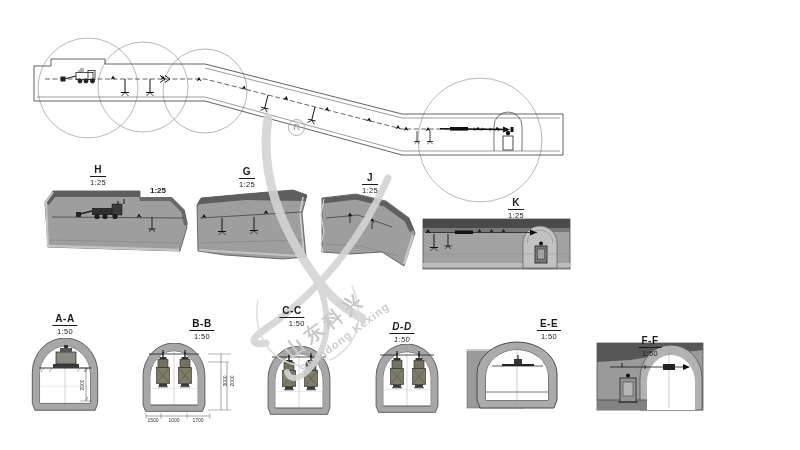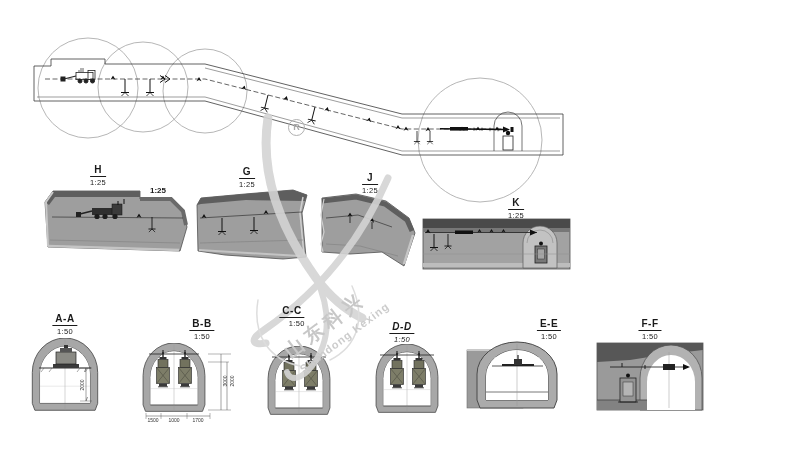--- a/index.html
+++ b/index.html
@@ -335,21 +335,21 @@
   <div class="dl-scale">1:50</div>
 </div>
 <div class="dlabel xs" style="left:402px;top:322px;font-style:italic;">
   <div class="dl-name">D-D</div>
   <div class="dl-scale">1:50</div>
 </div>
 <div class="dlabel xs" style="left:516px;top:319px;margin-left:33px;">
   <div class="dl-name">E-E</div>
   <div class="dl-scale">1:50</div>
 </div>
-<div class="dlabel xs" style="left:650px;top:319px;">
+<div class="dlabel xs" style="left:650px;top:336px;">
   <div class="dl-name">F-F</div>
   <div class="dl-scale">1:50</div>
 </div>
 
 <div class="dim vert" style="left:76px;top:382px;">2000</div>
 <div class="dim vert" style="left:219px;top:378px;">3000</div>
 <div class="dim vert" style="left:226px;top:378px;">2000</div>
 <div class="dim ctr" style="left:153px;top:417px;">1500</div>
 <div class="dim ctr" style="left:174px;top:417px;">1000</div>
 <div class="dim ctr" style="left:198px;top:417px;">1700</div>

